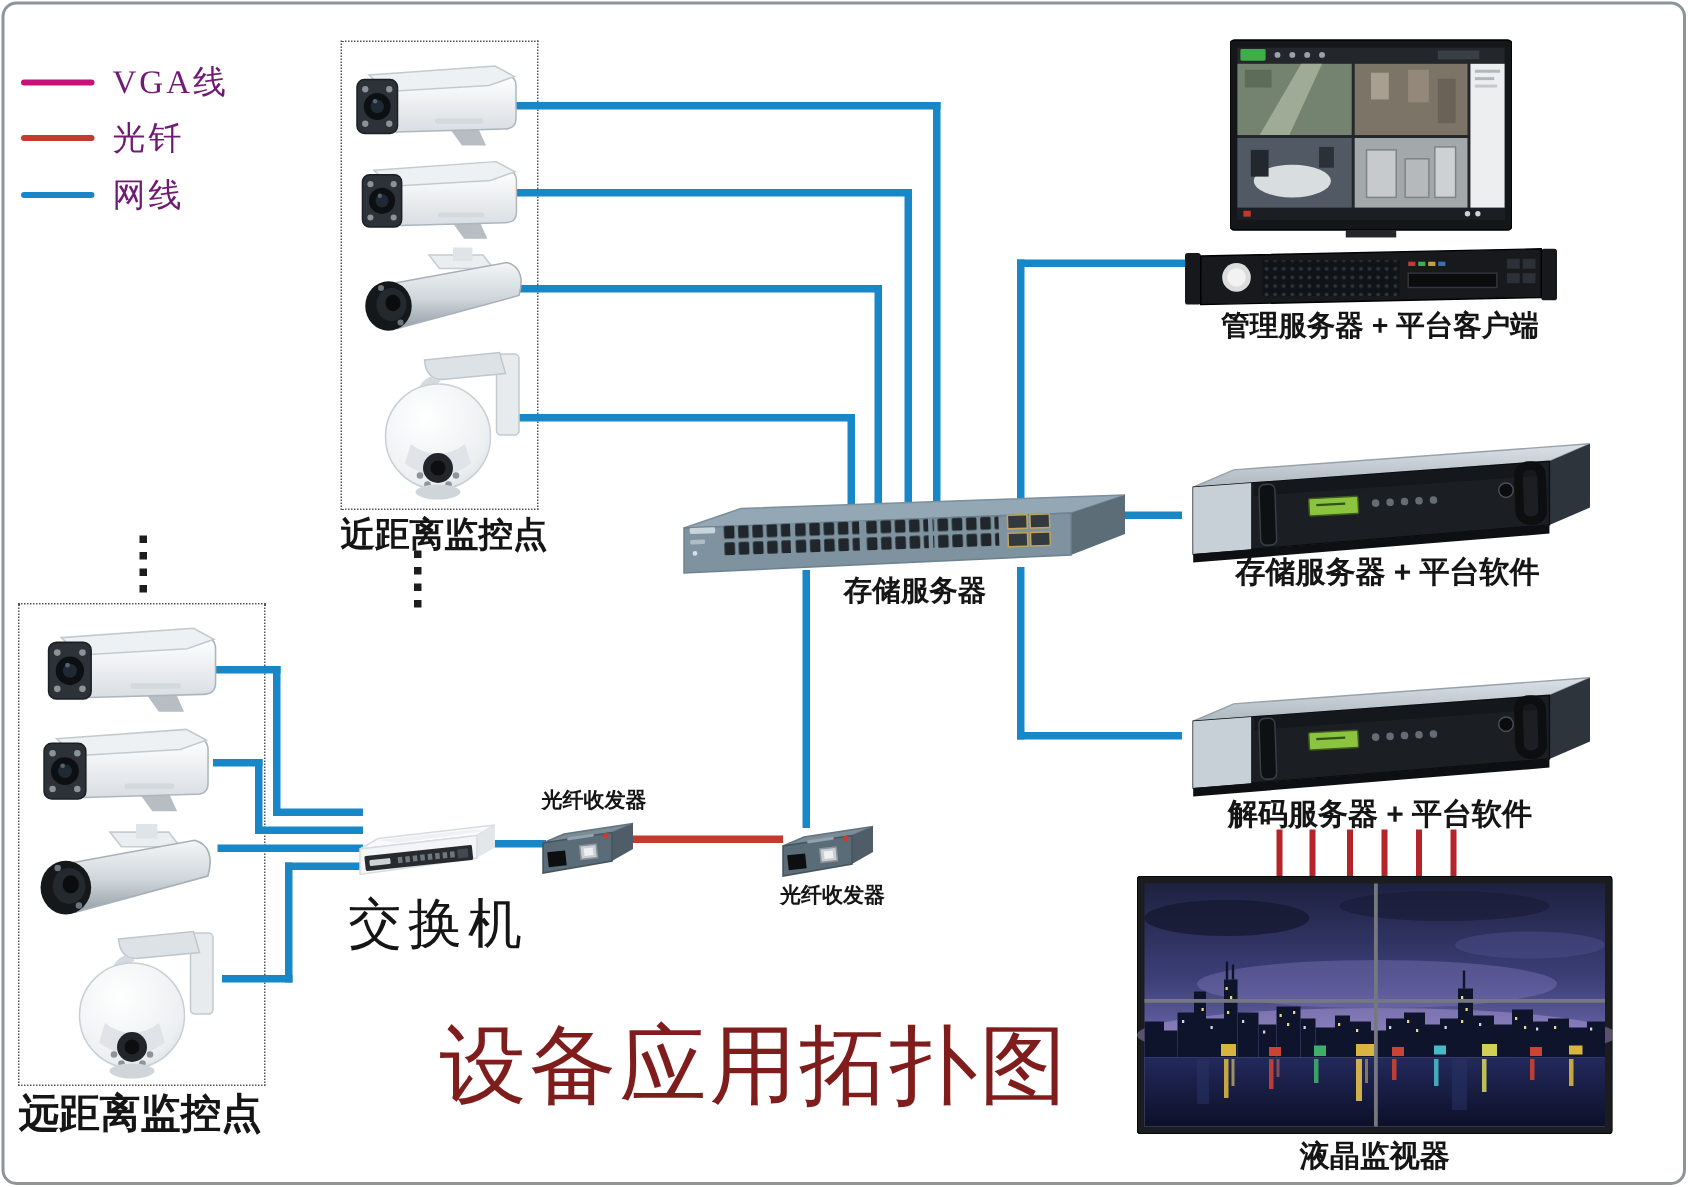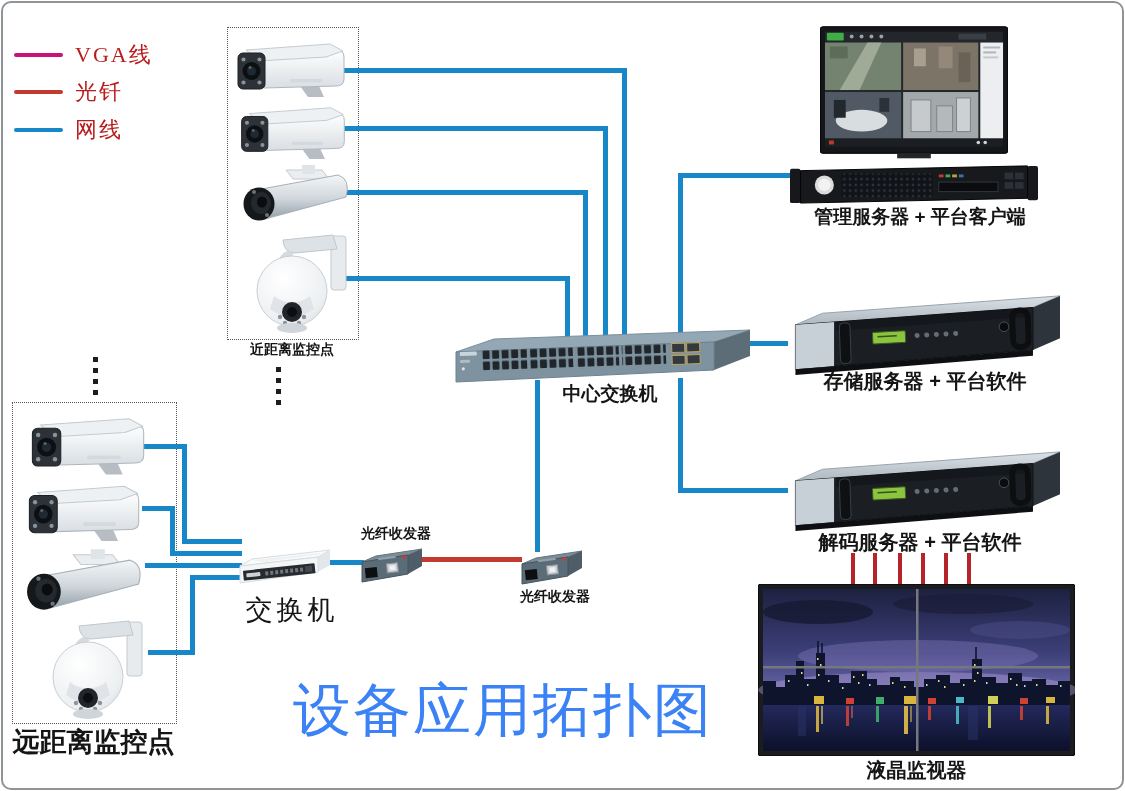--- a/index.html
+++ b/index.html
@@ -21,24 +21,24 @@
   
   .dev{position:absolute;z-index:4;}
   
   .dot{position:absolute;width:5px;height:5px;background:#1d1d1d;z-index:3;}
   
   .lg-row{position:absolute;display:flex;align-items:center;z-index:6;}
   .lg-sw{width:49px;height:4px;margin-right:12px;border-radius:2px;}
   .sw-0{background:var(--vga-line,#c9117c);}
   .sw-1{background:var(--fiber-line,#c23b2e);}
   .sw-2{background:var(--network-line,#1787c8);}
-  .lg-tx{font-size:22px;color:#b91c1c;letter-spacing:2px;
+  .lg-tx{font-size:22px;color:#701a75;letter-spacing:2px;
          font-family:"Liberation Serif","DejaVu Serif",serif;}
   .title{position:absolute;left:278px;top:672px;width:450px;text-align:center;
-         font-size:58px;letter-spacing:2px;color:#3b82f6;z-index:6;
+         font-size:58px;letter-spacing:2px;color:#7f1d1d;z-index:6;
          font-family:"Liberation Serif","DejaVu Serif",serif;}
 </style>
 </head>
 <body>
 
 <div class="stage">
   <div class="frame"></div>
 
   <svg width="0" height="0" style="position:absolute" aria-hidden="true">
     <defs>
@@ -468,24 +468,24 @@
       <use href="#g-srv2u"></use>
     </svg>
   <svg class="dev" style="left:780px;top:448px;" width="280" height="85" viewBox="0 0 290 88">
       <use href="#g-srv2u"></use>
     </svg>
 
   <svg class="dev" style="left:758px;top:584px;" width="317" height="172" viewBox="0 0 317 172">
       <use href="#g-wall"></use>
     </svg>
 
-  <div class="lbl" style="left:227px;top:341px;width:130px;font-size:14px;font-family:Liberation Serif, serif;">近距离监控点</div>
+  <div class="lbl" style="left:227px;top:341px;width:130px;font-size:23px;font-family:Liberation Serif, serif;">近距离监控点</div>
   <div class="lbl" style="left:12px;top:724px;width:163px;font-size:27px;">远距离监控点</div>
-  <div class="lbl" style="left:545px;top:381px;width:130px;font-size:19px;">中心交换机</div>
-  <div class="lbl serif" style="left:232px;top:592px;width:120px;font-size:27px;letter-spacing:4px;">交换机</div>
+  <div class="lbl" style="left:545px;top:381px;width:130px;font-size:19px;">存储服务器</div>
+  <div class="lbl serif" style="left:232px;top:592px;width:120px;font-size:36px;letter-spacing:4px;">交换机</div>
   <div class="lbl" style="left:356px;top:525px;width:80px;font-size:14px;">光纤收发器</div>
   <div class="lbl" style="left:514px;top:588px;width:82px;font-size:14px;">光纤收发器</div>
   <div class="lbl" style="left:800px;top:368px;width:250px;font-size:20px;">存储服务器 + 平台软件</div>
   <div class="lbl" style="left:795px;top:204px;width:250px;font-size:19px;">管理服务器 + 平台客户端</div>
   <div class="lbl" style="left:795px;top:529px;width:250px;font-size:20px;">解码服务器 + 平台软件</div>
   <div class="lbl" style="left:758px;top:757px;width:317px;font-size:20px;">液晶监视器</div>
 
   <div class="title">设备应用拓扑图</div>
 </div>
 

